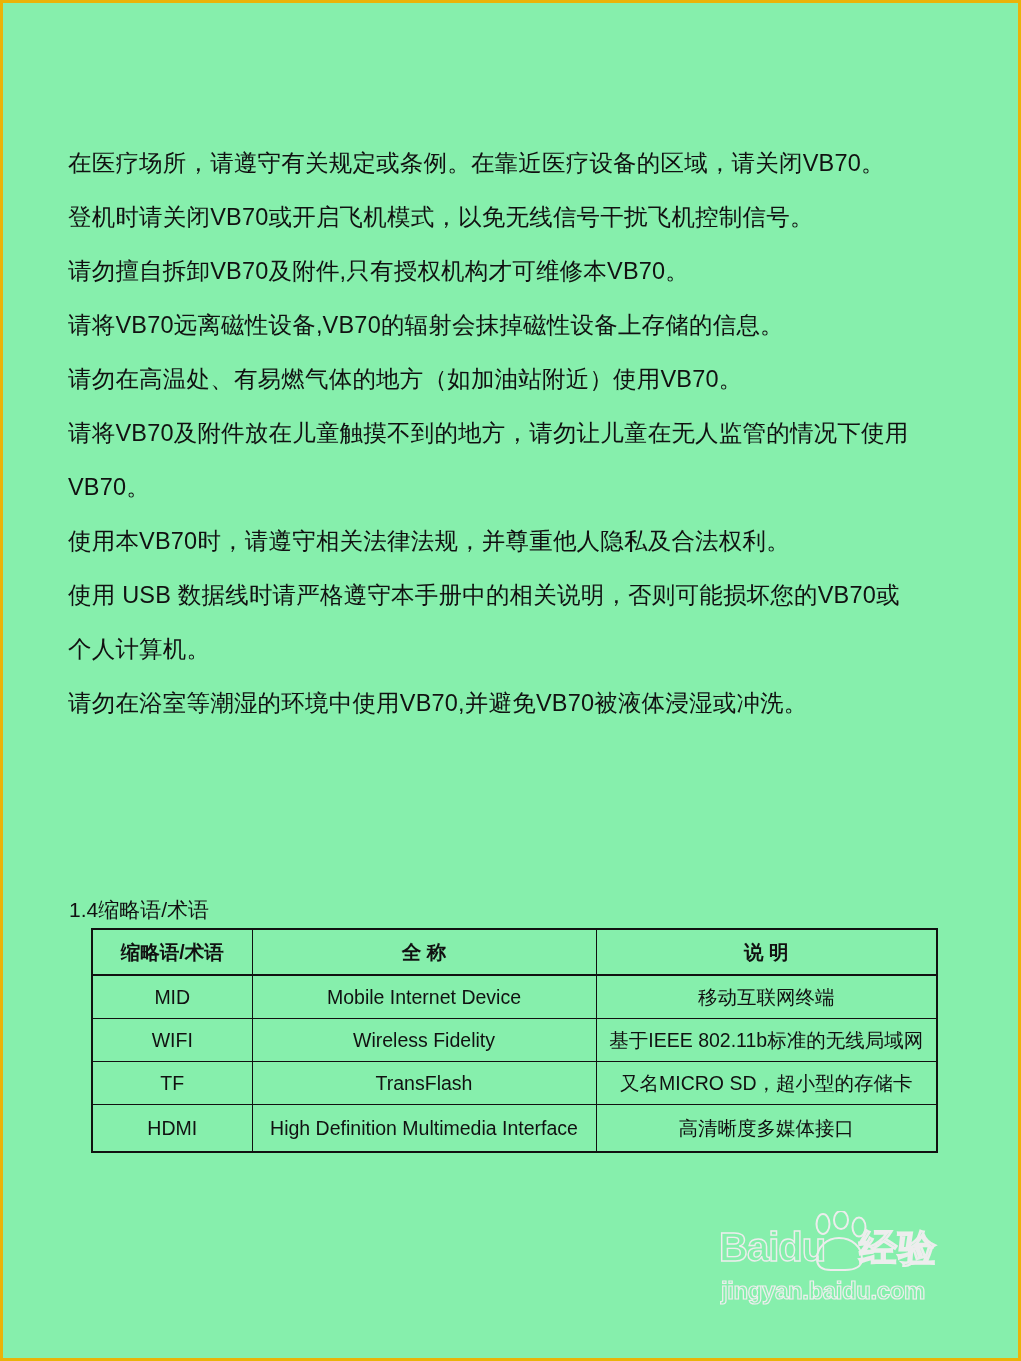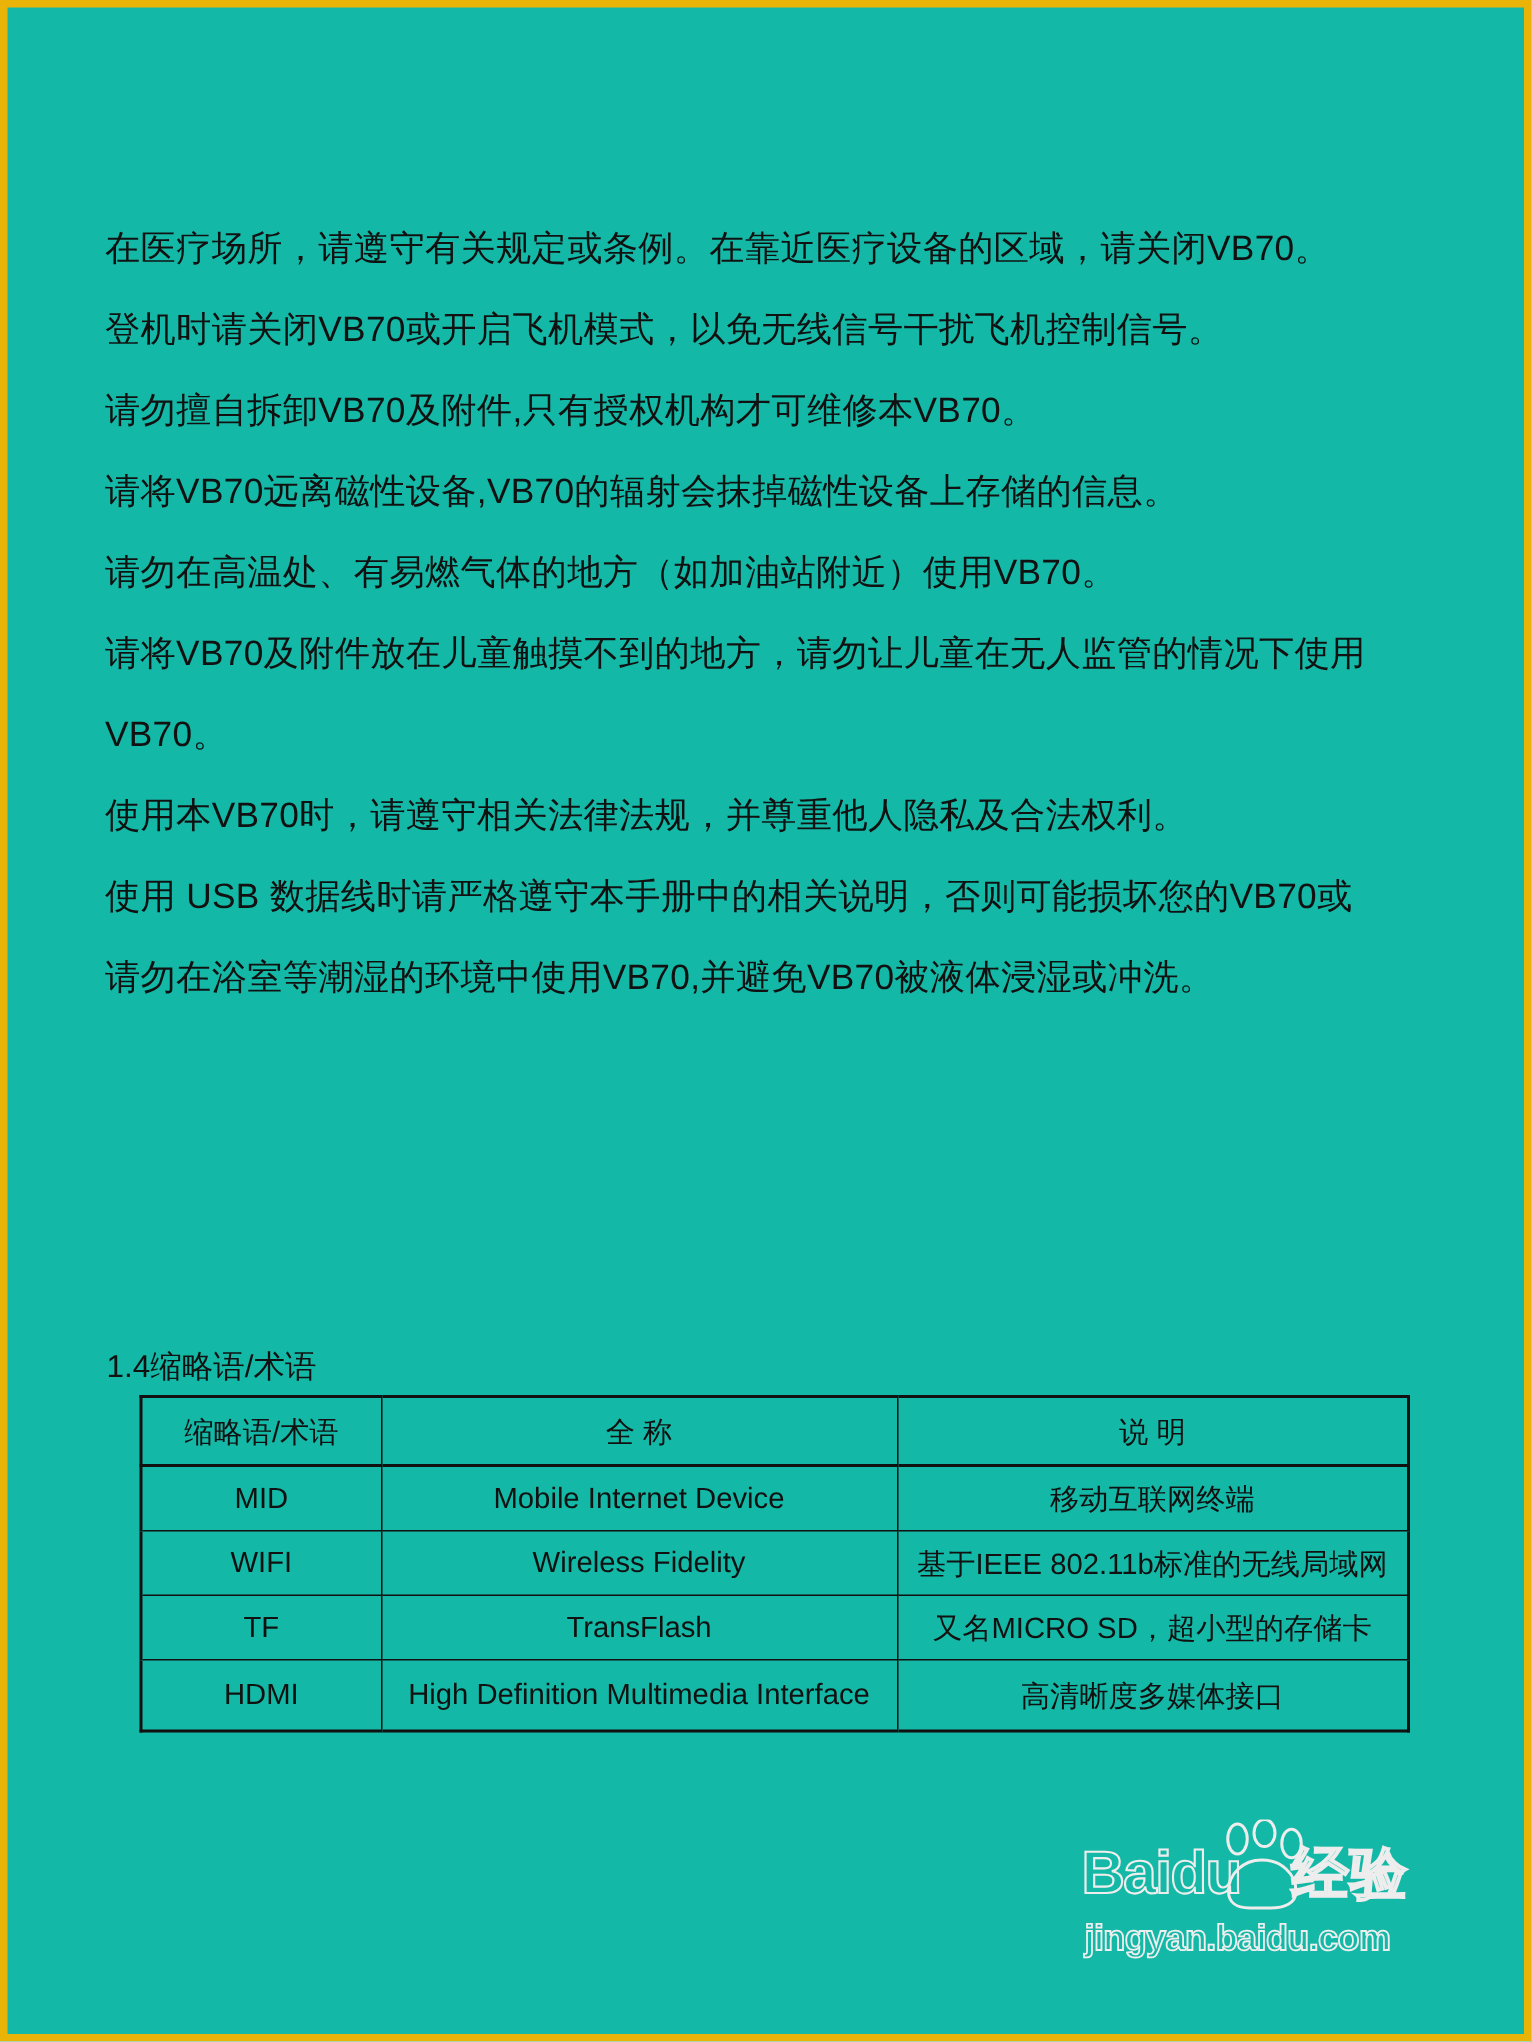--- a/index.html
+++ b/index.html
@@ -4,22 +4,22 @@
 <style>
   html, body {
     margin: 0;
     padding: 0;
     background: #ffffff;
   }
   .page {
     position: relative;
     width: 1021px;
     height: 1361px;
-    background: #14b8a6;
-    border: 5px solid #eab308;
+    background: #86efac;
+    border: 3px solid #eab308;
     box-sizing: border-box;
     overflow: hidden;
     font-family: "Liberation Sans", "DejaVu Sans", sans-serif;
     color: #111111;
   }
 
   
   .body-text {
     position: absolute;
     left: 65px;
@@ -83,21 +83,21 @@
     border-bottom: 2px solid #111111;
     height: 46px;
     margin-left: 32px;
   }
   table.abbr-table tr.header-row td:first-child,
   table.abbr-table tr.last-row td:first-child {
     border-left: 2px solid #111111;
   }
   table.abbr-table td:first-child { border-left: 2px solid #111111; }
   table.abbr-table td:last-child  { border-right: 2px solid #111111; }
-  table.abbr-table tr.header-row td { border-top: 2px solid #111111; }
+  table.abbr-table tr.header-row td { border-top: 2px solid #111111; font-weight: bold; }
 
   .cell-desc { font-size: 19px; }
   .cell-full { font-size: 19.5px; }
 
   
   .page-number {
     position: absolute;
     left: 0;
     right: 0;
     top: 1243px;
@@ -170,20 +170,21 @@
   <div class="body-text">
     <div class="body-line">在医疗场所，请遵守有关规定或条例。在靠近医疗设备的区域，请关闭VB70。</div>
     <div class="body-line">登机时请关闭VB70或开启飞机模式，以免无线信号干扰飞机控制信号。</div>
     <div class="body-line">请勿擅自拆卸VB70及附件,只有授权机构才可维修本VB70。</div>
     <div class="body-line">请将VB70远离磁性设备,VB70的辐射会抹掉磁性设备上存储的信息。</div>
     <div class="body-line">请勿在高温处、有易燃气体的地方（如加油站附近）使用VB70。</div>
     <div class="body-line">请将VB70及附件放在儿童触摸不到的地方，请勿让儿童在无人监管的情况下使用</div>
     <div class="body-line">VB70。</div>
     <div class="body-line">使用本VB70时，请遵守相关法律法规，并尊重他人隐私及合法权利。</div>
     <div class="body-line">使用 USB 数据线时请严格遵守本手册中的相关说明，否则可能损坏您的VB70或</div>
+    <div class="body-line">个人计算机。</div>
     <div class="body-line">请勿在浴室等潮湿的环境中使用VB70,并避免VB70被液体浸湿或冲洗。</div>
   </div>
 
   <div class="section-heading">1.4缩略语/术语</div>
 
   <div class="abbr-table-wrap">
     <table class="abbr-table">
       <colgroup>
         <col class="c1">
           <col class="c2">

